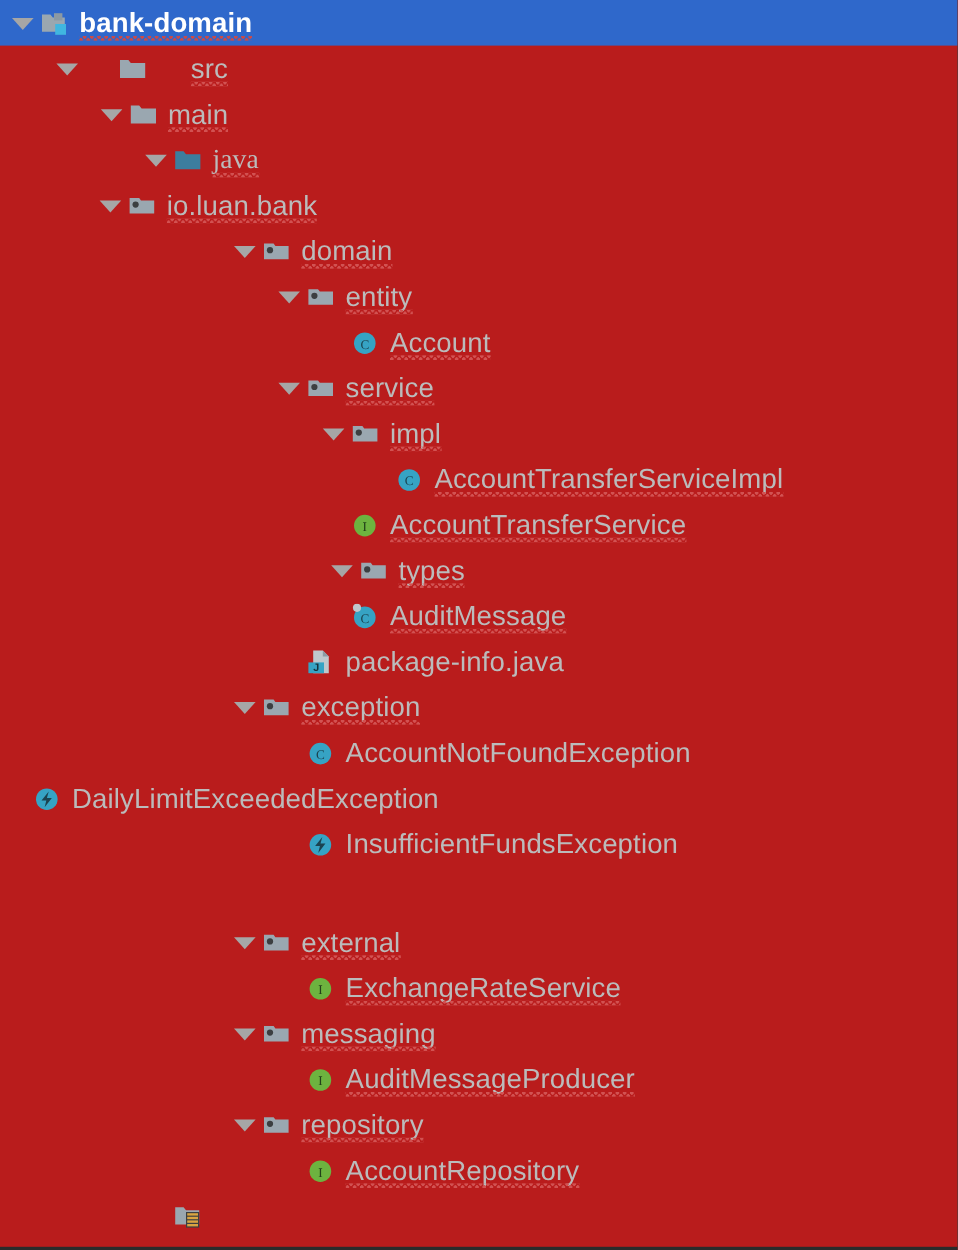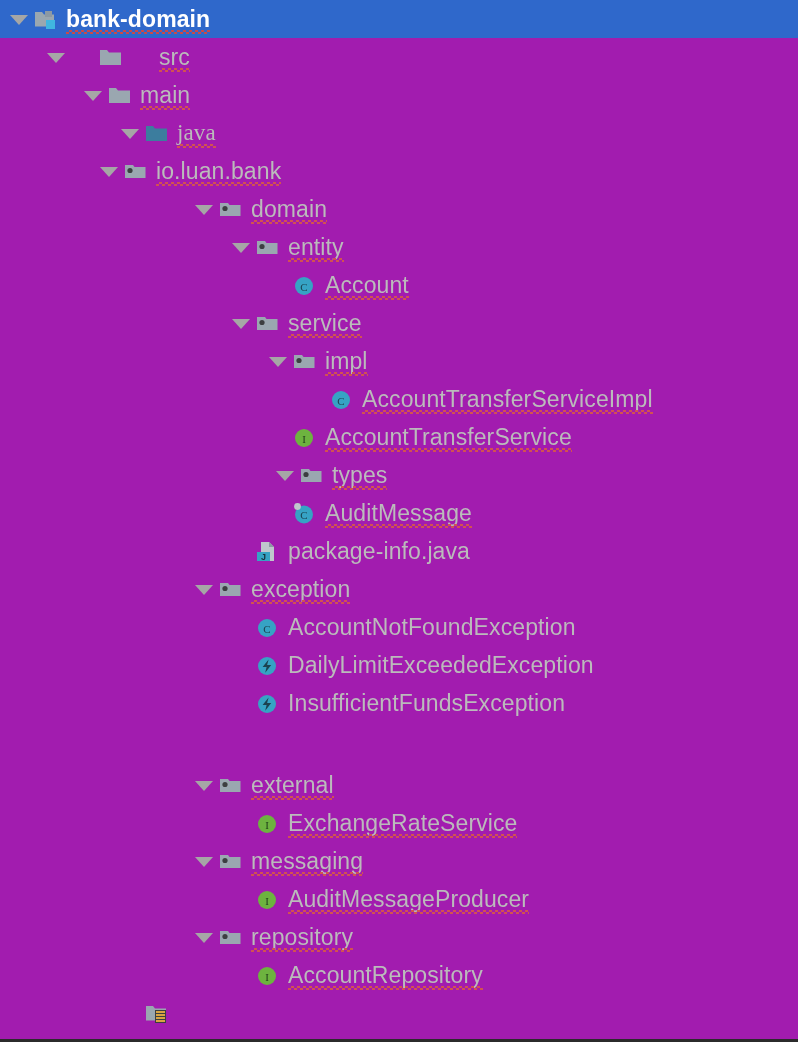--- a/index.html
+++ b/index.html
@@ -8,21 +8,21 @@
   }
   body {
     width: 798px; height: 1042px;
     overflow: hidden;
     font-family: "Liberation Sans", sans-serif;
   }
   #tree {
     position: relative;
     width: 798px;
     height: 1042px;
-    background: #a21caf;
+    background: #b91c1c;
     box-sizing: border-box;
     border-bottom: 3px solid #2B2B2B;
   }
   .row {
     position: relative;
     height: 38px;
     display: flex;
     align-items: center;
     box-sizing: border-box;
     white-space: nowrap;
@@ -142,21 +142,21 @@
     </div>
     <div class="row squiggle" style="padding-left: 117px; font-family: Liberation Serif, serif;">
       <span class="arrow down"></span>
       <span class="icon">
         <svg width="24" height="22" viewBox="0 0 24 22">
           <path d="M1 3 h7 l2 2.5 h12 v12.5 h-21 z" fill="#3C7D9E"></path>
         </svg>
       </span>
       <span class="label">java</span>
     </div>
-    <div class="row squiggle" style="padding-left: 96px;">
+    <div class="row squiggle" style="padding-left: 66px; margin-left: 13px;">
       <span class="arrow down"></span>
       <span class="icon">
         <svg width="24" height="22" viewBox="0 0 24 22">
           <path d="M1 4 h8 l1.5 2 h11 v11 h-20.5 z" fill="#9AA7B0"></path>
           <circle cx="6" cy="9.5" r="2.6" fill="#3C3F41"></circle>
         </svg>
       </span>
       <span class="label">io.luan.bank</span>
     </div>
     <div class="row squiggle" style="padding-left: 191px;">
@@ -275,21 +275,21 @@
     <div class="row" style="padding-left: 228px;">
       <span class="arrow "></span>
       <span class="icon">
         <svg width="24" height="22" viewBox="0 0 24 22">
           <circle cx="11" cy="11" r="9" fill="#36A3C4"></circle>
           <text x="11" y="15.5" font-size="11" text-anchor="middle" fill="#1B4350" font-family="Liberation Serif, serif">C</text>
         </svg>
       </span>
       <span class="label">AccountNotFoundException</span>
     </div>
-    <div class="row" style="padding-left: 228px;">
+    <div class="row" style="">
       <span class="arrow "></span>
       <span class="icon">
         <svg width="24" height="22" viewBox="0 0 24 22">
           <circle cx="11" cy="11" r="9" fill="#36A3C4"></circle>
           <path d="M12.6 4.5 L6.6 12 h4 l-1.4 5.8 6-7.8 h-4.1 z" fill="#1B4350"></path>
         </svg>
       </span>
       <span class="label">DailyLimitExceededException</span>
     </div>
     <div class="row" style="padding-left: 228px;">

